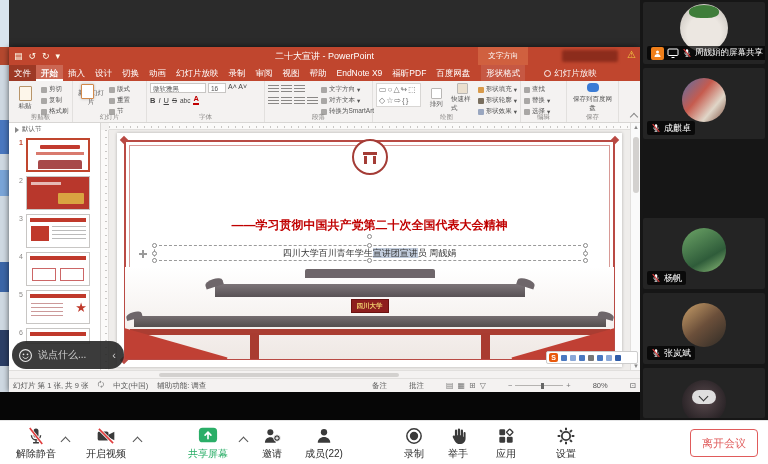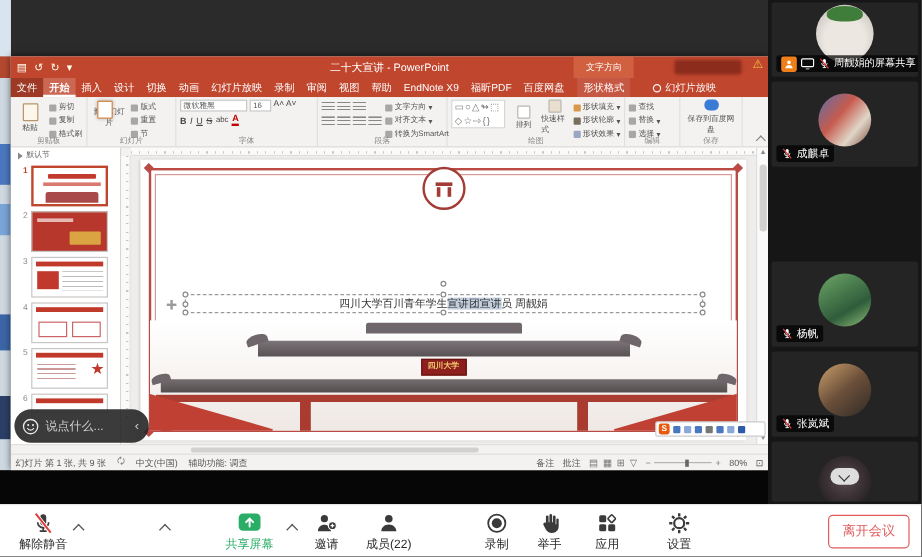--- a/index.html
+++ b/index.html
@@ -118,21 +118,21 @@
   .roof-wide::before,.roof-wide::after { content:""; position:absolute; top:-4px; width:16px; height:7px; background:#6e666a; border-radius:50% 50% 0 0; }
   .roof-wide::before { left:-8px; transform:rotate(-16deg); }
   .roof-wide::after { right:-8px; transform:rotate(16deg); }
   .beam { width:480px; height:6px; top:62px; margin-left:-240px; background:#aa3d32; }
   .pillar { width:9px; top:68px; height:30px; background:#a93b30; }
   .wing { position:absolute; width:130px; height:36px; background:#c04034; bottom:-16px; }
   .wing.l { left:-30px; transform:rotate(16deg); }
   .wing.r { right:-30px; transform:rotate(-16deg); }
 
   .statusbar { position:absolute; left:0; top:331px; width:631px; height:14px; background:#f4f2f1; border-top:1px solid #e1dfdd; display:flex; align-items:center; font-size:7.5px; color:#555; padding:0 4px; gap:9px; }
-  .statusbar .right { margin-left:auto; display:flex; align-items:center; gap:7px; }
+  .statusbar .right { margin-left:auto; display:flex; align-items:center; gap:22px; }
   .viewics { display:flex; gap:4px; font-size:8px; color:#777; }
   .zoomslider { display:flex; align-items:center; gap:3px; color:#777; }
   .zs-line { position:relative; width:48px; height:1px; background:#b5b3b1; }
   .zs-dot { position:absolute; left:26px; top:-2.5px; width:3px; height:6px; background:#666; }
 
   
   .chatpill { position:absolute; left:12px; top:341px; width:112px; height:28px; background:rgba(38,38,38,.9); border-radius:14px; display:flex; align-items:center; padding:0 6px; gap:5px; }
   .chatpill .txt { color:#cfcfcf; font-size:10px; flex:1; }
   .chatpill .back { color:#cfcfcf; font-size:11px; padding:0 2px; }
   .imebar { position:absolute; left:546px; top:351px; width:92px; height:13px; background:#fff; border:1px solid #ccc; border-radius:2px; display:flex; align-items:center; gap:3px; padding:0 2px; }
@@ -405,20 +405,21 @@
       <div class="canvas">
         <div class="slide">
           <div class="frame"></div>
           <div class="corner" style="left:4px;top:4px"></div>
           <div class="corner" style="right:4px;top:4px"></div>
           <div class="corner" style="left:4px;bottom:4px"></div>
           <div class="corner" style="right:4px;bottom:4px"></div>
           <div class="seal">
               <div class="gate"></div>
             </div>
+          <div class="slide-sub">——学习贯彻中国共产党第二十次全国代表大会精神</div>
           <div class="presenter">
             <span>四川大学百川青年学生</span><span class="hl">宣讲团宣讲</span><span>员 周靓娟</span>
             <div class="movecross"></div>
             <div class="hdl" style="left:-3px;top:-3px"></div>
             <div class="hdl" style="left:-3px;top:5px"></div>
             <div class="hdl" style="left:-3px;bottom:-3px"></div>
             <div class="hdl" style="right:-3px;top:-3px"></div>
             <div class="hdl" style="right:-3px;top:5px"></div>
             <div class="hdl" style="right:-3px;bottom:-3px"></div>
             <div class="hdl" style="left:50%;top:-3px;margin-left:-3px"></div>
@@ -579,20 +580,29 @@
       <svg width="20" height="20" viewBox="0 0 24 24">
         <path d="M12 3a3 3 0 0 1 3 3v5a3 3 0 0 1-6 0V6a3 3 0 0 1 3-3z" fill="#3a3a3a"></path>
         <path d="M6.5 11a5.5 5.5 0 0 0 11 0M12 16.5V20M8.5 20h7" fill="none" stroke="#3a3a3a" stroke-width="1.7"></path>
         <line x1="4.5" y1="2.5" x2="19.5" y2="21.5" stroke="#fff" stroke-width="3.6"></line>
         <line x1="4.5" y1="2.5" x2="19.5" y2="21.5" stroke="#e03e3e" stroke-width="2"></line>
       </svg>
       <span class="lbl">解除静音</span>
     </div>
     <div class="chev" style="left:62px"></div>
 
+    <div class="cbtn" style="left:78px">
+      <svg width="22" height="20" viewBox="0 0 24 24">
+        <rect x="2" y="6.5" width="13" height="11" rx="2" fill="#3a3a3a"></rect>
+        <path d="M15 10.5l7-3.5v10l-7-3.5z" fill="#3a3a3a"></path>
+        <line x1="3.5" y1="3.5" x2="20.5" y2="20.5" stroke="#fff" stroke-width="3.6"></line>
+        <line x1="3.5" y1="3.5" x2="20.5" y2="20.5" stroke="#e03e3e" stroke-width="2"></line>
+      </svg>
+      <span class="lbl">开启视频</span>
+    </div>
     <div class="chev" style="left:134px"></div>
 
     <div class="cbtn" style="left:180px">
       <svg width="22" height="20" viewBox="0 0 24 22">
         <rect x="2" y="2" width="20" height="16" rx="4" fill="#2aae67"></rect>
         <path d="M12 14V7.2M8.8 10L12 6.8 15.2 10" fill="none" stroke="#fff" stroke-width="1.8" stroke-linecap="round"></path>
       </svg>
       <span class="lbl" style="color:#2aae67">共享屏幕</span>
     </div>
     <div class="chev" style="left:240px"></div>

